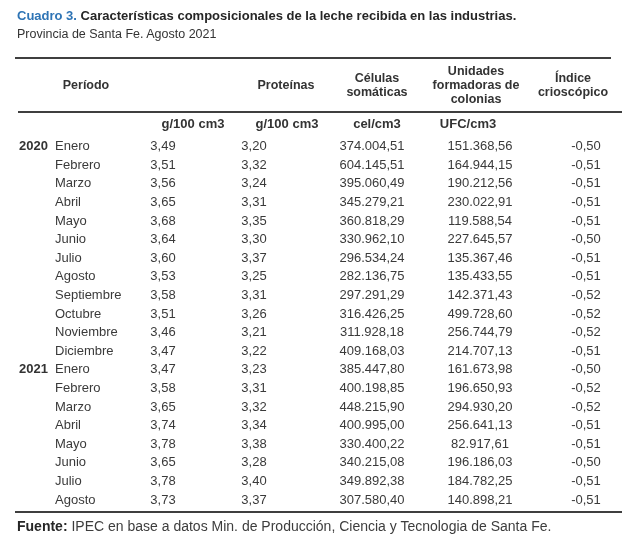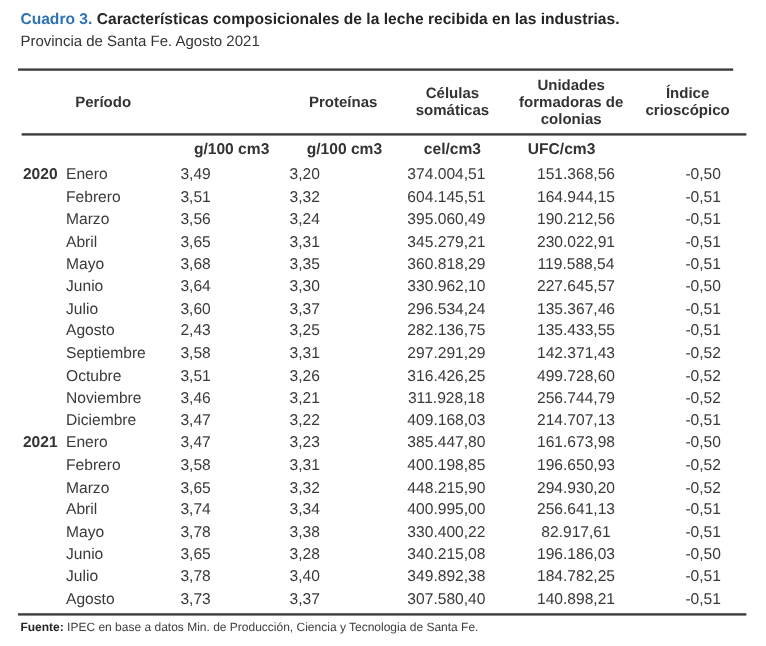--- a/index.html
+++ b/index.html
@@ -88,21 +88,21 @@
   .cell.val   { transform: translate(-50%, -50%); }
   .v-grasa     { left: 163px; }
   .v-proteinas { left: 242px; margin-left: 12px; }
   .v-celulas   { left: 372px; }
   .v-ufc       { left: 480px; }
   .v-indice    { left: 586px; }
 
   .footer {
     position: absolute;
     left: 17px; top: 518px;
-    font-size: 10px;
+    font-size: 14px;
     color: #3d3d3d;
     white-space: nowrap;
   }
   .footer b { color: #262626; }
 </style>
 </head>
 <body>
 
 <div class="page">
 
@@ -193,21 +193,21 @@
         <div class="cell month">Julio</div>
         <div class="cell val v-grasa">3,60</div>
         <div class="cell val v-proteinas">3,37</div>
         <div class="cell val v-celulas">296.534,24</div>
         <div class="cell val v-ufc">135.367,46</div>
         <div class="cell val v-indice">-0,51</div>
       </div>
       <div class="trow">
         <div class="cell year"></div>
         <div class="cell month">Agosto</div>
-        <div class="cell val v-grasa">2,43</div>
+        <div class="cell val v-grasa">3,53</div>
         <div class="cell val v-proteinas">3,25</div>
         <div class="cell val v-celulas">282.136,75</div>
         <div class="cell val v-ufc">135.433,55</div>
         <div class="cell val v-indice">-0,51</div>
       </div>
       <div class="trow">
         <div class="cell year"></div>
         <div class="cell month">Septiembre</div>
         <div class="cell val v-grasa">3,58</div>
         <div class="cell val v-proteinas">3,31</div>

